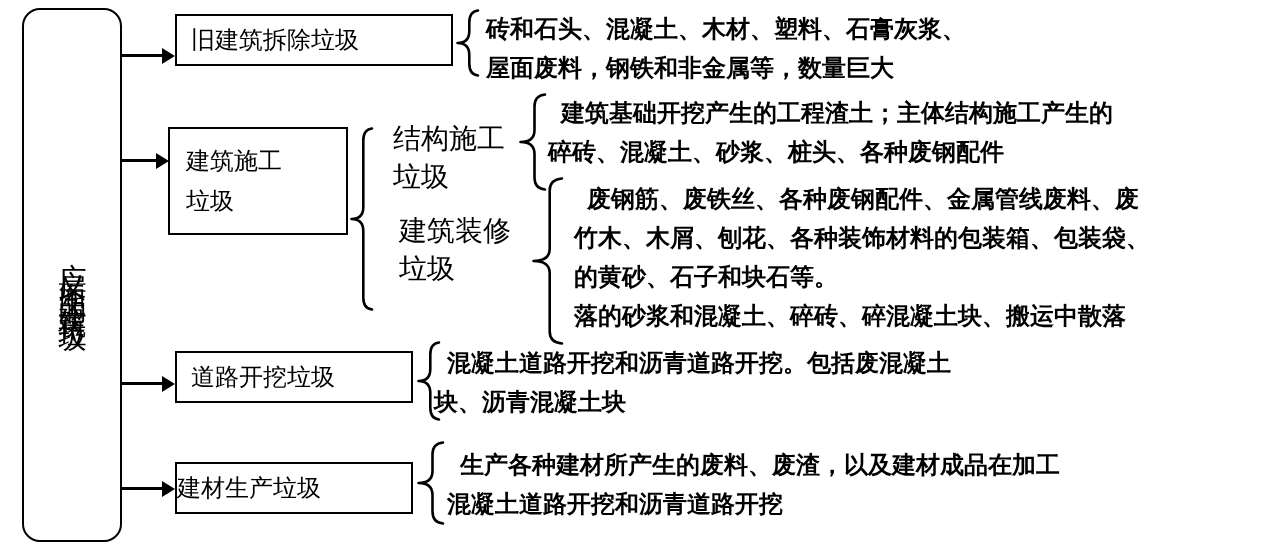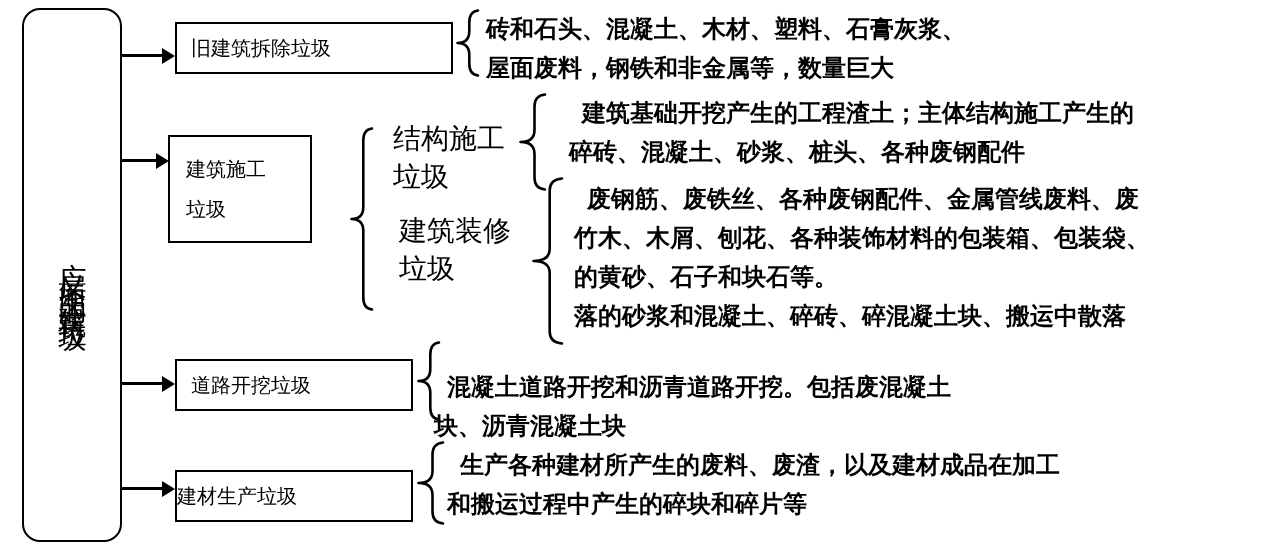--- a/index.html
+++ b/index.html
@@ -18,24 +18,24 @@
     display:flex;align-items:center;justify-content:center;
   }
   #root-box .vtext{
     writing-mode:vertical-rl;text-orientation:upright;
     font-size:28px;letter-spacing:7px;line-height:1;
   }
   
   .nbox{
     position:absolute;border:2.5px solid #000;background:#fff;
     display:flex;flex-direction:column;justify-content:center;
-    font-size:20px;line-height:40px;box-sizing:border-box;margin-top:8px;
+    font-size:24px;line-height:40px;box-sizing:border-box;
   }
   #box1{left:175px;top:14px;width:278px;height:52px;padding-left:14px;}
-  #box2{left:168px;top:127px;width:144px;height:108px;padding-left:16px;}
+  #box2{left:168px;top:127px;width:180px;height:108px;padding-left:16px;}
   #box3{left:175px;top:351px;width:238px;height:52px;padding-left:14px;}
   #box4{left:175px;top:462px;width:238px;height:52px;}
   
   .arrow{
     position:absolute;height:3px;background:#000;
   }
   .arrow::after{
     content:"";position:absolute;right:-13px;top:50%;transform:translateY(-50%);
     border-left:13px solid #000;border-top:8px solid transparent;border-bottom:8px solid transparent;
   }
@@ -51,23 +51,23 @@
   #braceS2{left:531px;top:176px;width:34px;height:170px;}
   #brace3 {left:416px;top:340px;width:26px;height:82px;}
   #brace4 {left:416px;top:440px;width:30px;height:86px;}
   
   .sublabel{position:absolute;font-size:28px;line-height:38px;}
   #subS1{left:393px;top:108px;margin-top:12px;}
   #subS2{left:399px;top:212px;}
   
   .desc{position:absolute;font-size:24px;line-height:39px;font-weight:bold;}
   #desc1 {left:486px;top:10px;}
-  #descS1{left:569px;top:94px;}
+  #descS1{left:548px;top:94px;}
   #descS2{left:574px;top:180px;}
-  #desc3 {left:434px;top:368px;}
+  #desc3 {left:434px;top:344px;}
   #desc4 {left:447px;top:446px;}
   .ind{text-indent:13px;}
 </style>
 </head>
 <body>
 
 <div id="canvas">
 
   <div id="root-box">
     <span class="vtext">广义层面上的建筑垃圾</span>
@@ -171,16 +171,16 @@
     <path d="M 27 2.5
              Q 16.5 3.5 16.5 14.5
              L 16.5 31
              Q 16.5 43 2.5 43
              Q 16.5 43 16.5 55
              L 16.5 71.5
              Q 16.5 82.5 27 83.5" fill="none" stroke="#000" stroke-width="2.6" stroke-linecap="round" stroke-linejoin="round"></path>
       </svg></div>
   <div class="desc" id="desc4">
     <div class="ind">生产各种建材所产生的废料、废渣，以及建材成品在加工</div>
-    <div>和搬运过程中产生的碎块和碎片等</div>
+    <div>混凝土道路开挖和沥青道路开挖</div>
   </div>
 
 </div>
 
 </body></html>

